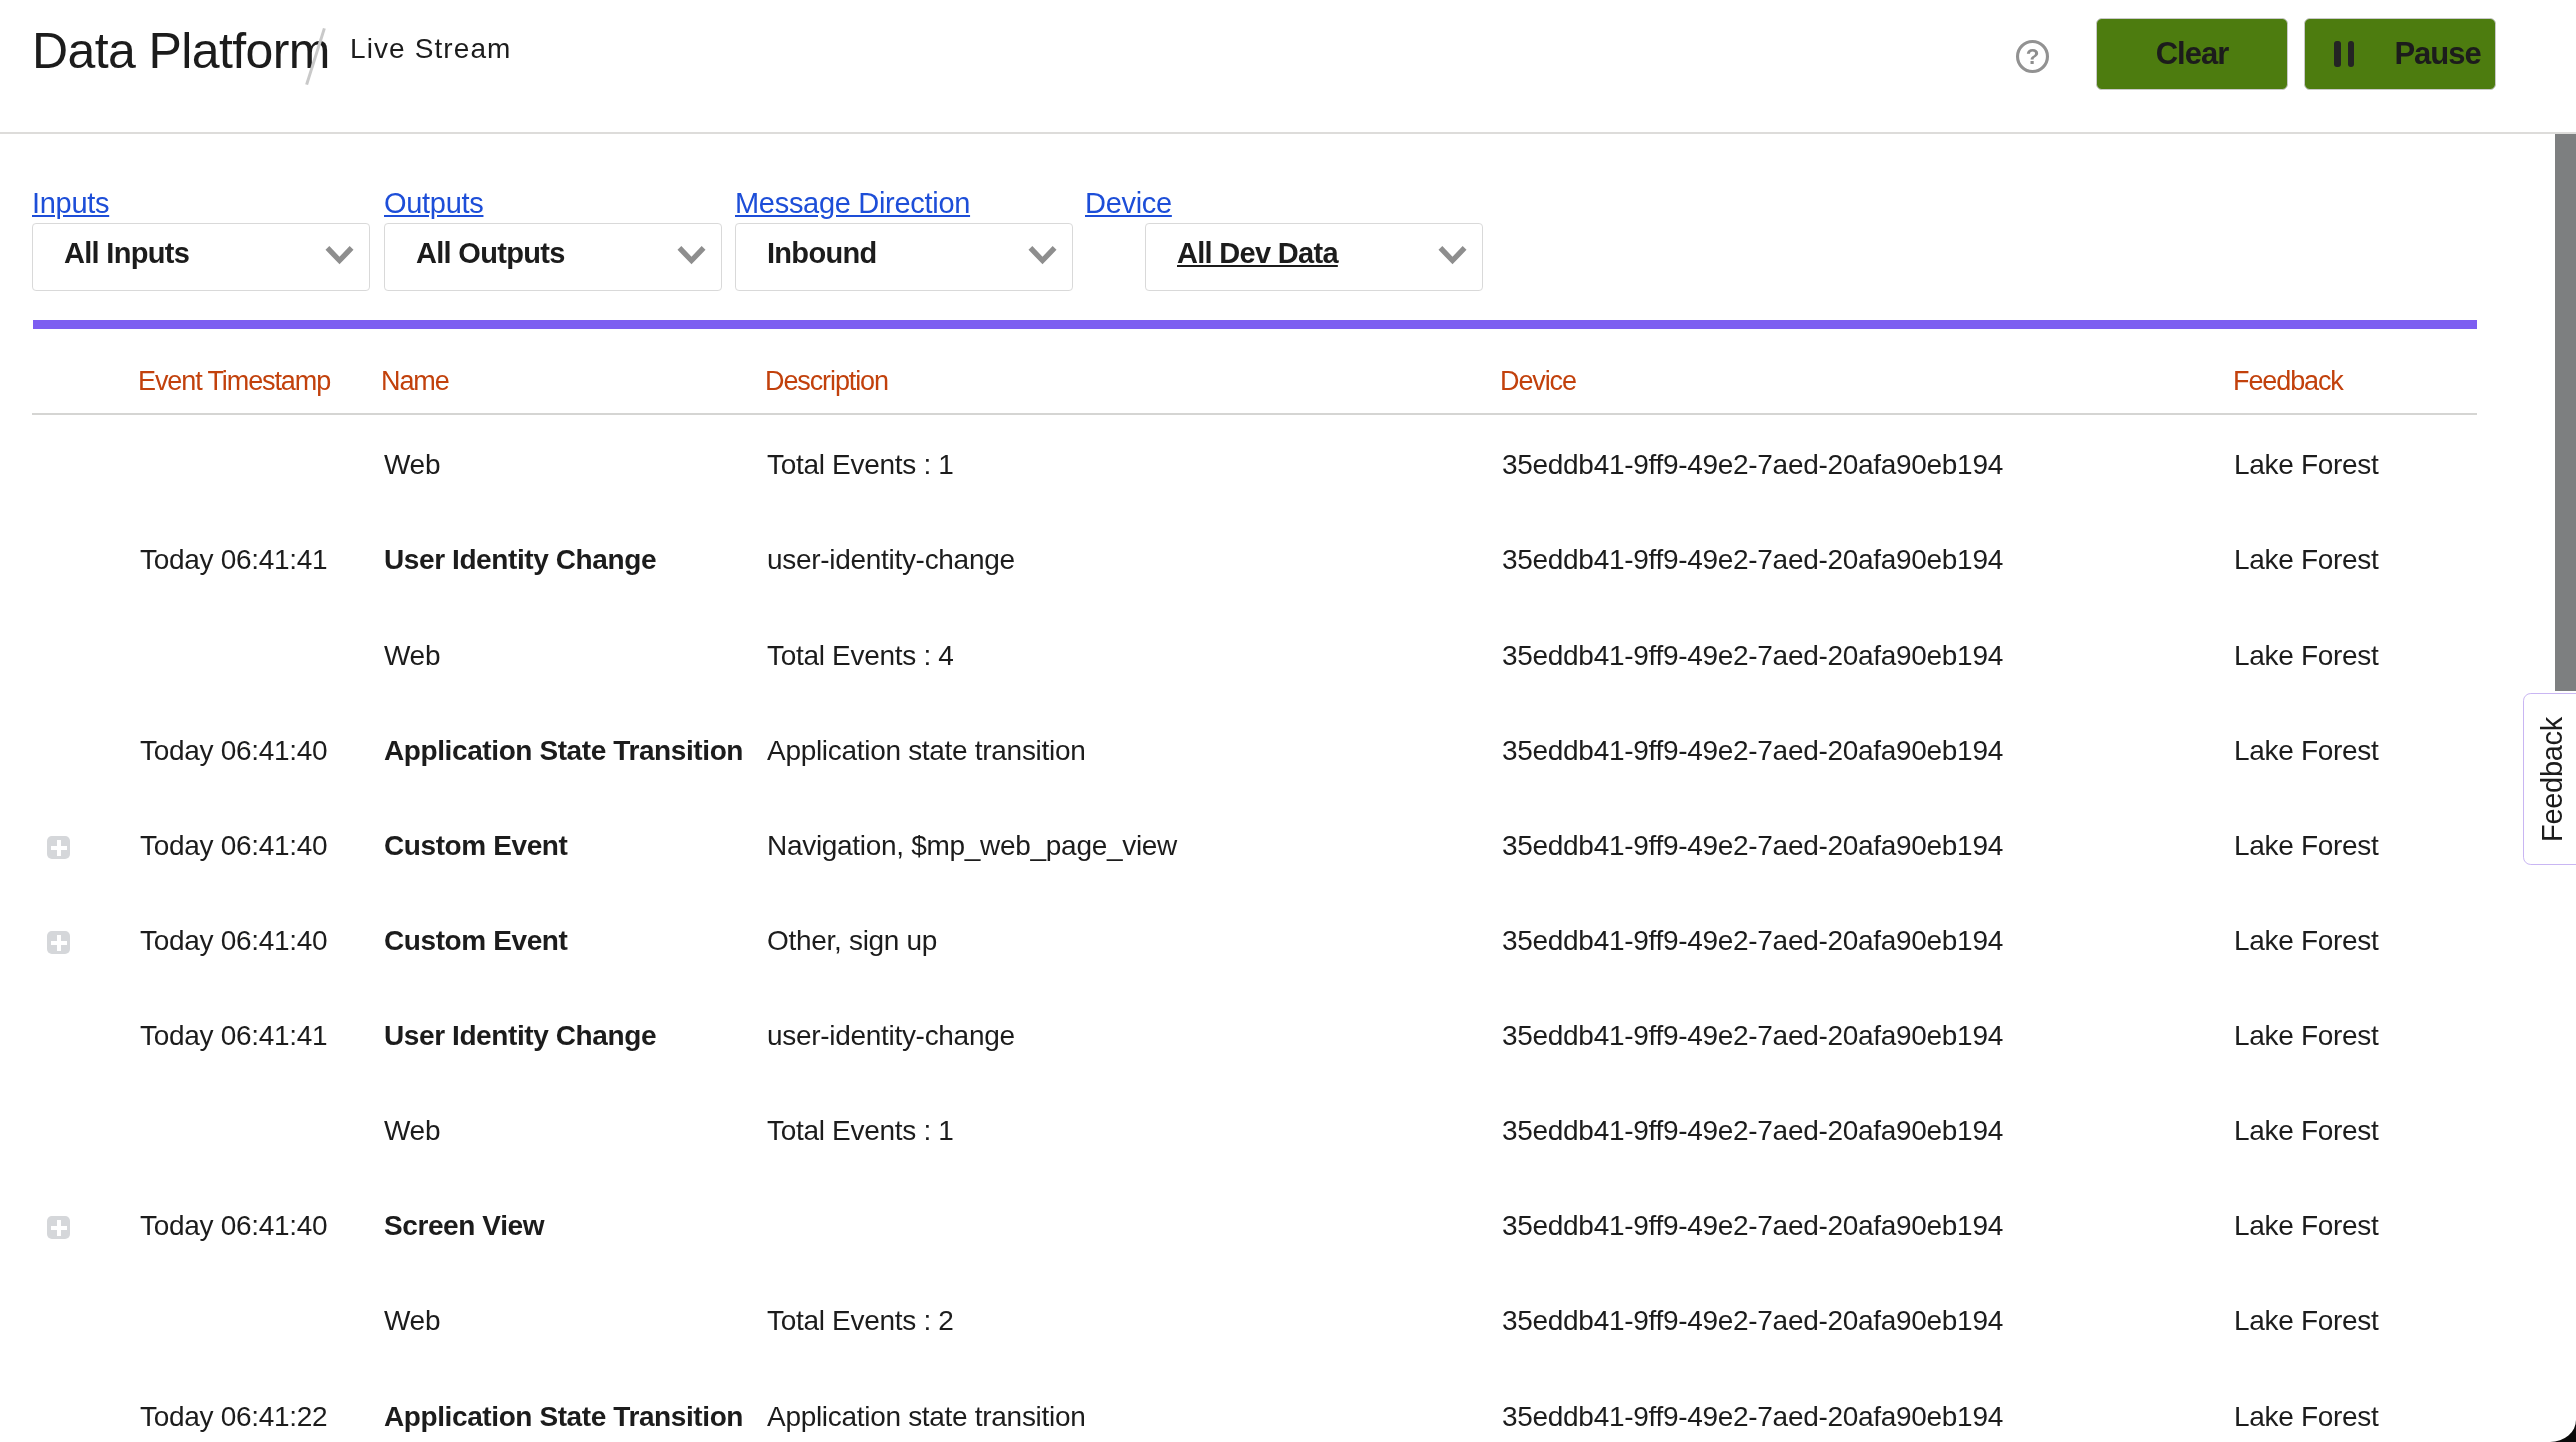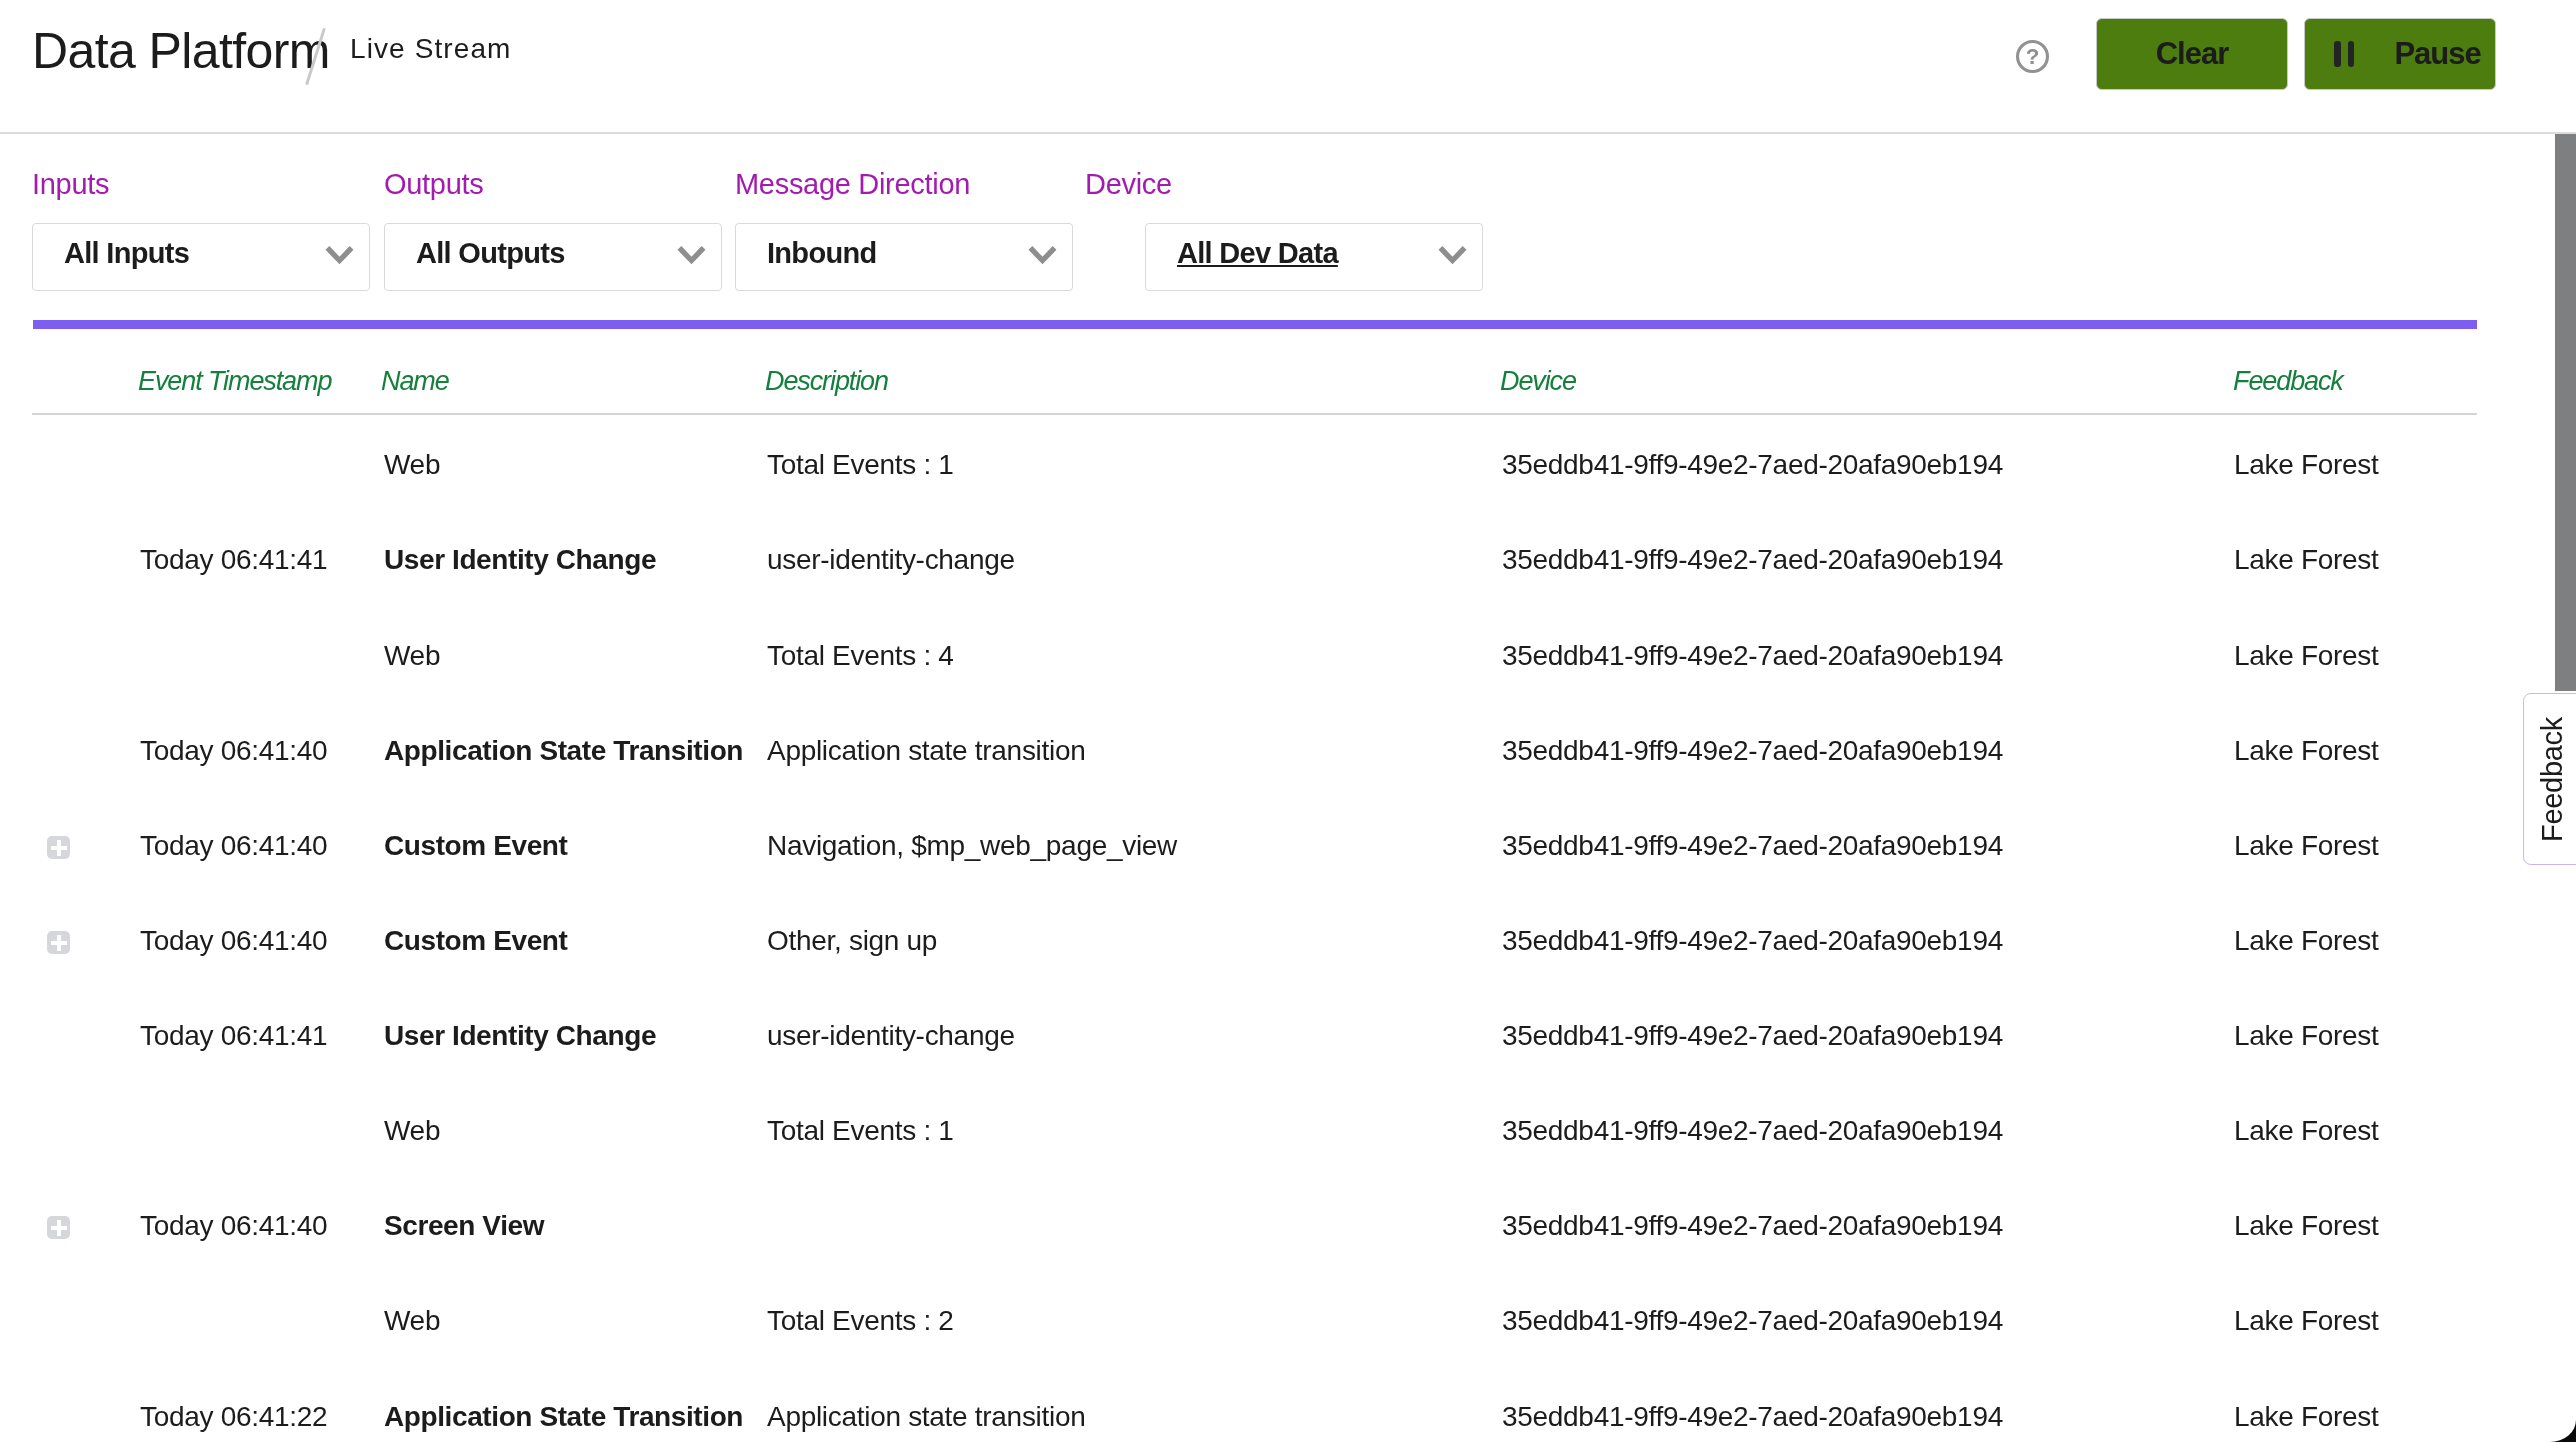--- a/index.html
+++ b/index.html
@@ -16,30 +16,30 @@
 #helpicon { left:2015px; top:39px; }
 .btn { position:absolute; top:18.4px; height:72px; border:1.9px solid #c9c9c9; border-radius:5.8px; background:#4d7c0f;
        display:flex; align-items:center; justify-content:center; font-size:31px; font-weight:700; letter-spacing:-1px; }
 #btnpause { justify-content:flex-start; padding-left:29px; }
 #btnclear { left:2096px; width:192px; }
 #btnpause { left:2304px; width:192px; }
 .pbar { display:inline-block; width:6.8px; height:26px; background:#242424; border-radius:2.9px; }
 #pausebars { display:inline-flex; gap:6.8px; margin-right:40px; }
 
 
-.flabel { font-size:29px; color:#a21caf; line-height:1; letter-spacing:-0.3px; top:170px; }
+.flabel { font-size:29px; color:#1d4ed8; line-height:1; letter-spacing:-0.3px; top:189px;text-decoration:underline; }
 .fbox { position:absolute; top:223px; width:338px; height:68px; border:1.9px solid #d9d9d9; border-radius:3.9px; background:#fff;
         display:flex; align-items:center; font-size:29px; font-weight:700; letter-spacing:-0.7px; padding-left:31px; padding-bottom:6.8px; }
 .fbox svg { position:absolute; right:15.5px; top:21.4px; }
 
 
 #pbar { left:33px; top:320px; width:2444px; height:8.7px; background:#7d5ef1; }
 
 
-.thead { font-size:27px; color:#15803d; line-height:1; letter-spacing:-1.1px; top:368px;font-style:italic; }
+.thead { font-size:27px; color:#c2410c; line-height:1; letter-spacing:-1.1px; top:368px; }
 #theadline { left:32px; top:413px; width:2445px; height:1.9px; background:#d5d5d3; }
 .row { position:absolute; left:2px; width:2272px; height:95px; }
 .row > div { position:absolute; line-height:95px; font-size:28px; letter-spacing:-0.3px; white-space:nowrap; }
 .c-ts { left:138px; }
 .c-nm { left:382px; }
 .c-nm.b { font-weight:700; letter-spacing:-0.4px; }
 .c-ds { left:765px; }
 .c-dv { left:1500px; }
 .c-lc { left:2232px; }
 .plus { position:absolute; left:45px; top:38px; width:23px; height:23px; background:#d5d7da; border-radius:4.9px; }

